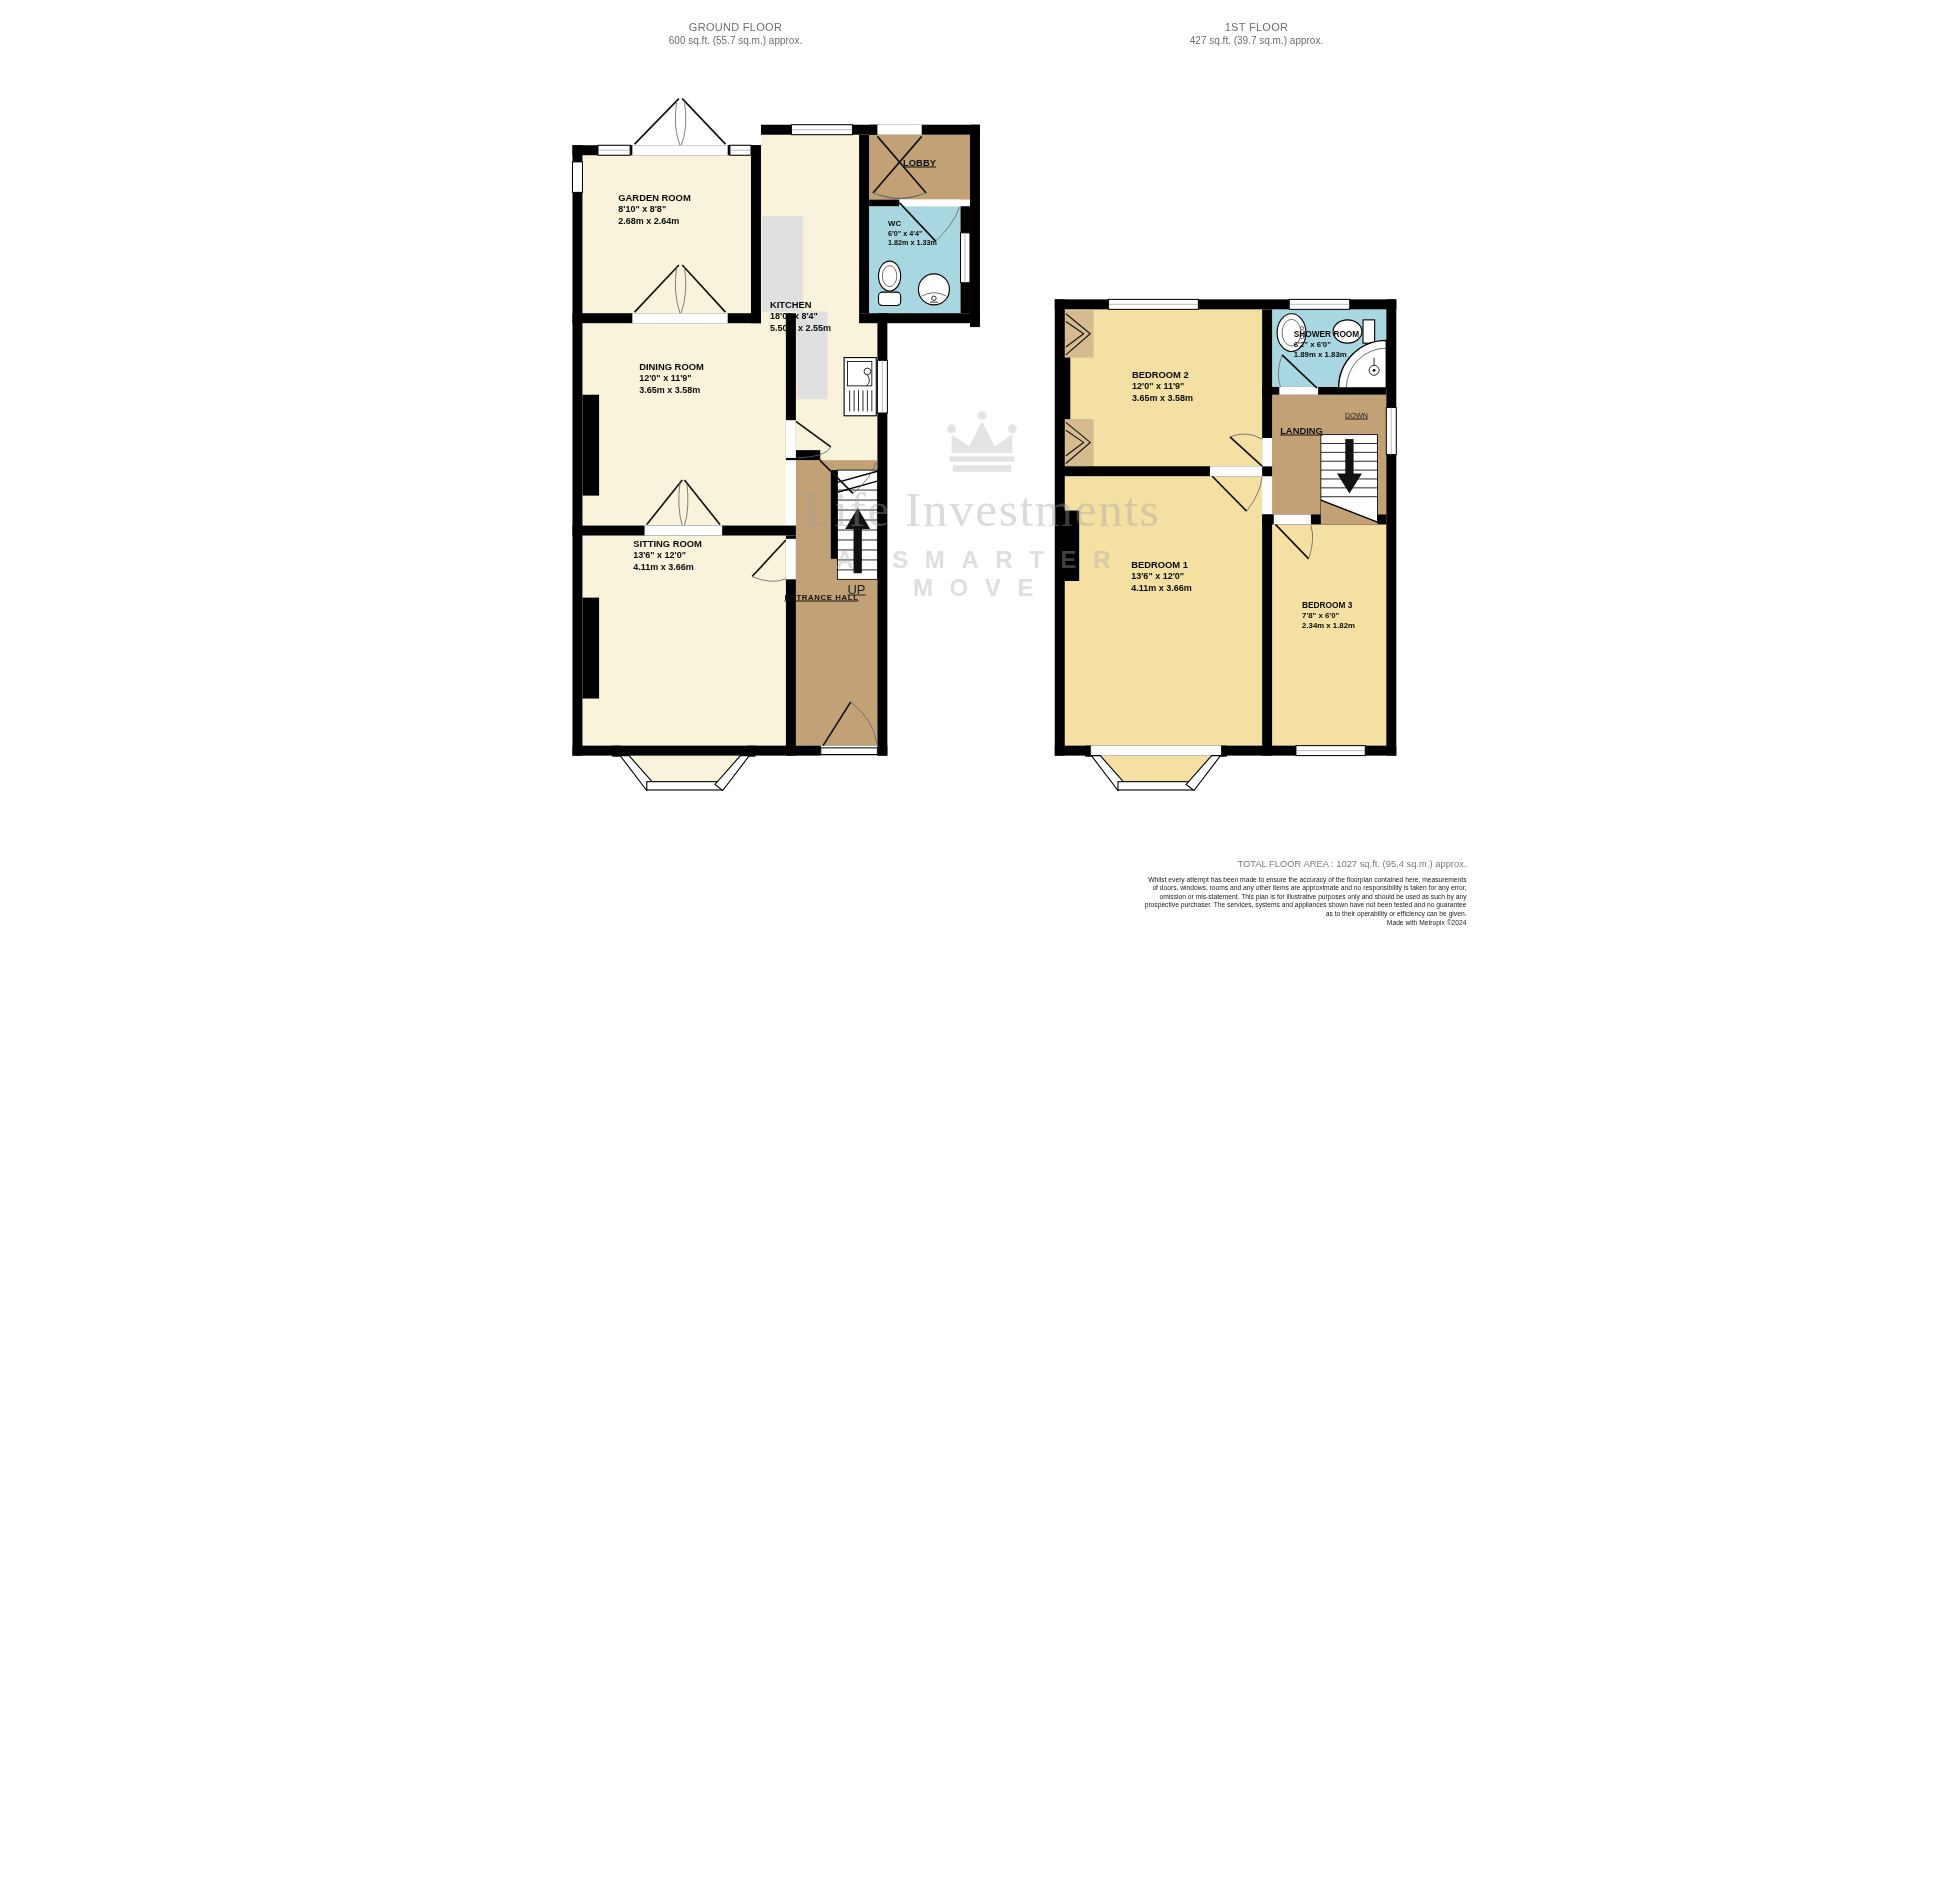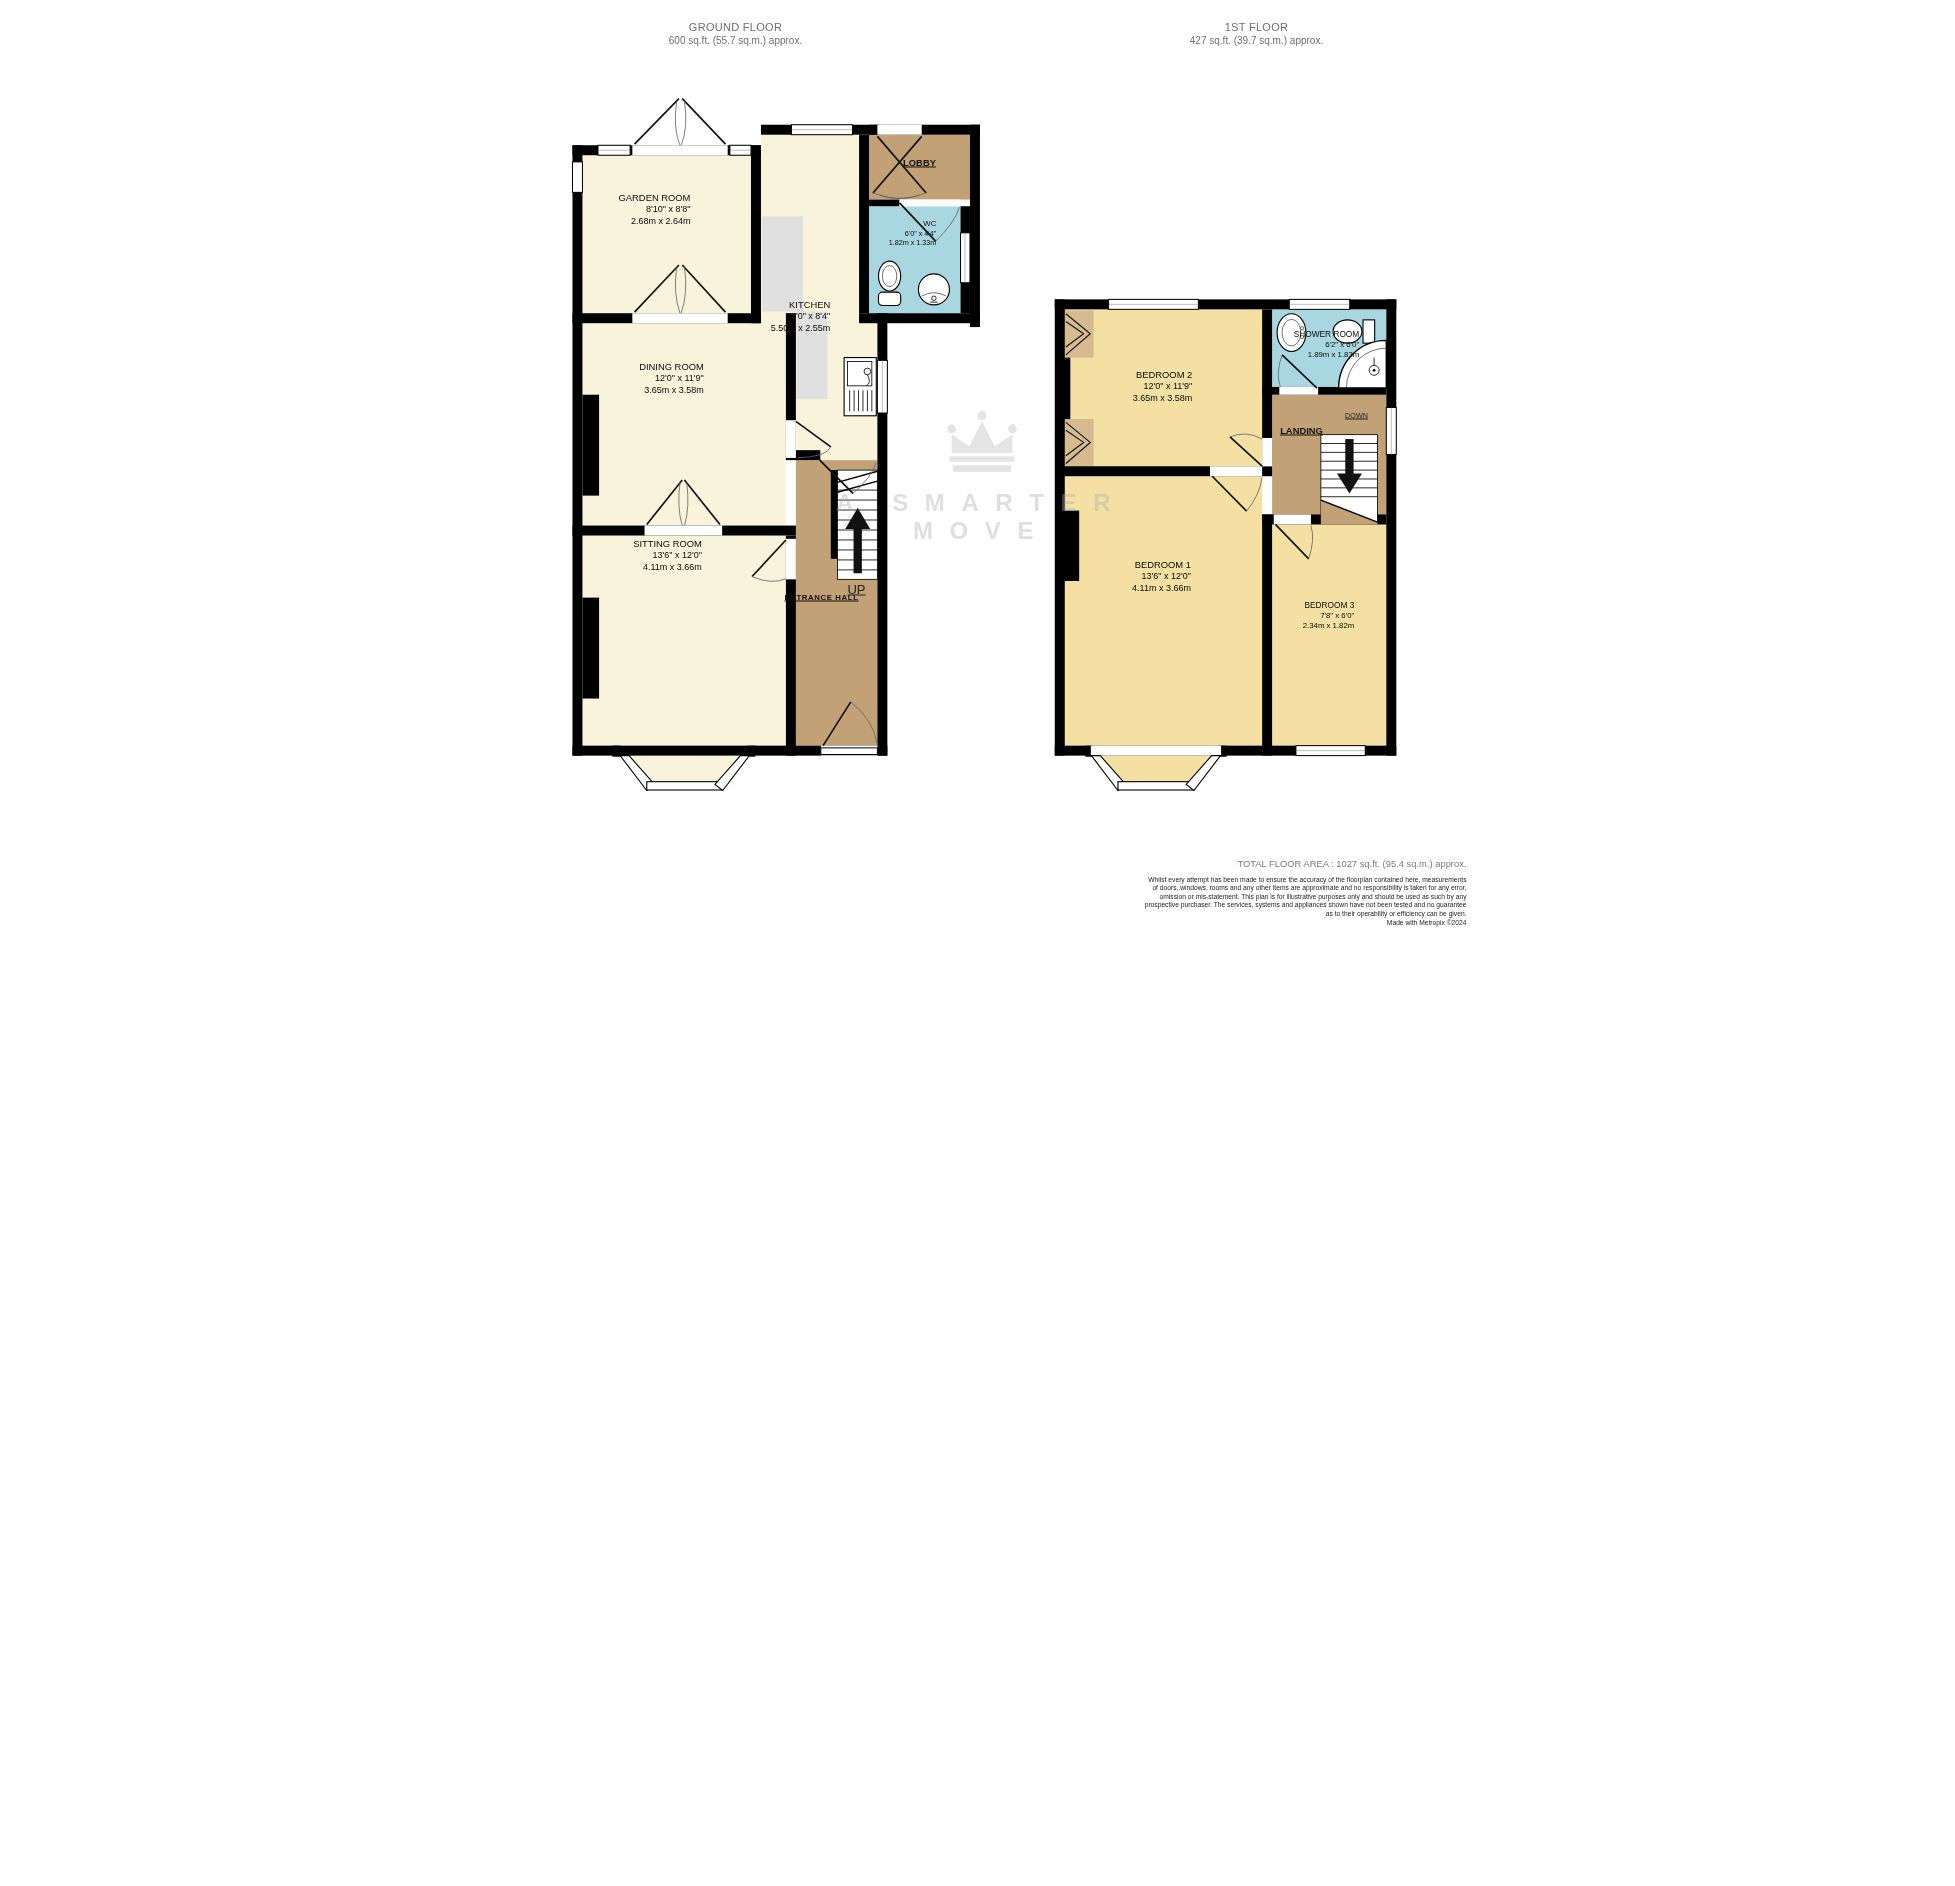--- a/index.html
+++ b/index.html
@@ -2,21 +2,21 @@
 <html style="font-size:9px"><head>
 <meta charset="utf-8">
 <style>
   html,body{margin:0;padding:0;background:#ffffff;}
   .canvas{position:relative;width:978px;height:943px;margin:0 auto;background:#fff;overflow:hidden;
           font-family:"Liberation Sans",sans-serif;}
   .plan-svg{position:absolute;left:0;top:0;z-index:1;}
   .hdr{position:absolute;transform:translate(-50%,0);text-align:center;color:#6e6e6e;z-index:3;}
   .hdr .t1{font-size:11px;letter-spacing:0.3px;}
   .hdr .t2{font-size:10px;margin-top:2.2px;}
-  .rlabel{position:absolute;transform:translate(-50%,-50%);text-align:right;font-weight:normal;
+  .rlabel{position:absolute;transform:translate(-50%,-50%);text-align:left;font-weight:bold;
           color:#0a0a0a;line-height:1.3;white-space:nowrap;z-index:3;}
   .rlabel .nm{font-size:9.4px;}
   .rlabel .dm{font-size:9px;}
   .small-lb{position:absolute;transform:translate(-50%,-50%);font-weight:bold;color:#111;z-index:3;white-space:nowrap;text-decoration:underline;}
   .watermark{position:absolute;z-index:2;text-align:center;pointer-events:none;}
   .wm-brand{font-family:"Liberation Serif",serif;font-size:49px;color:rgba(160,160,160,.38);letter-spacing:1.7px;}
   .wm-tag{font-family:Liberation Sans, sans-serif;font-size:24px;font-weight:bold;
           color:rgba(170,170,170,.38);letter-spacing:16.6px;margin-top:7.8px;}
   .footer{position:absolute;width:100%;text-align:right;z-index:3;}
   .ft-total{font-size:9.4px;color:#7a7a7a;}
@@ -313,20 +313,21 @@
     <svg width="94" height="69" viewBox="0 0 170 125" style="opacity:.38;">
       <g fill="#b9b9b9">
         <path d="M30,78 L30,44 L62,66 L85,20 L108,66 L140,44 L140,78 Z"></path>
         <circle cx="30" cy="34" r="8"></circle>
           <circle cx="85" cy="10" r="8"></circle>
           <circle cx="140" cy="34" r="8"></circle>
         <rect x="26" y="84" width="118" height="10"></rect>
         <rect x="32" y="100" width="106" height="12"></rect>
       </g>
     </svg>
+    <div class="wm-brand">Life Investments</div>
     <div class="wm-tag">A SMARTER MOVE</div>
   </div>
 
   <div class="rlabel" style="left:166px;top:210px;">
     <div class="nm">GARDEN ROOM</div>
     <div class="dm">8'10"  x 8'8"</div>
     <div class="dm">2.68m  x 2.64m</div>
   </div>
   <div class="rlabel" style="left:183px;top:379px;">
     <div class="nm">DINING ROOM</div>

